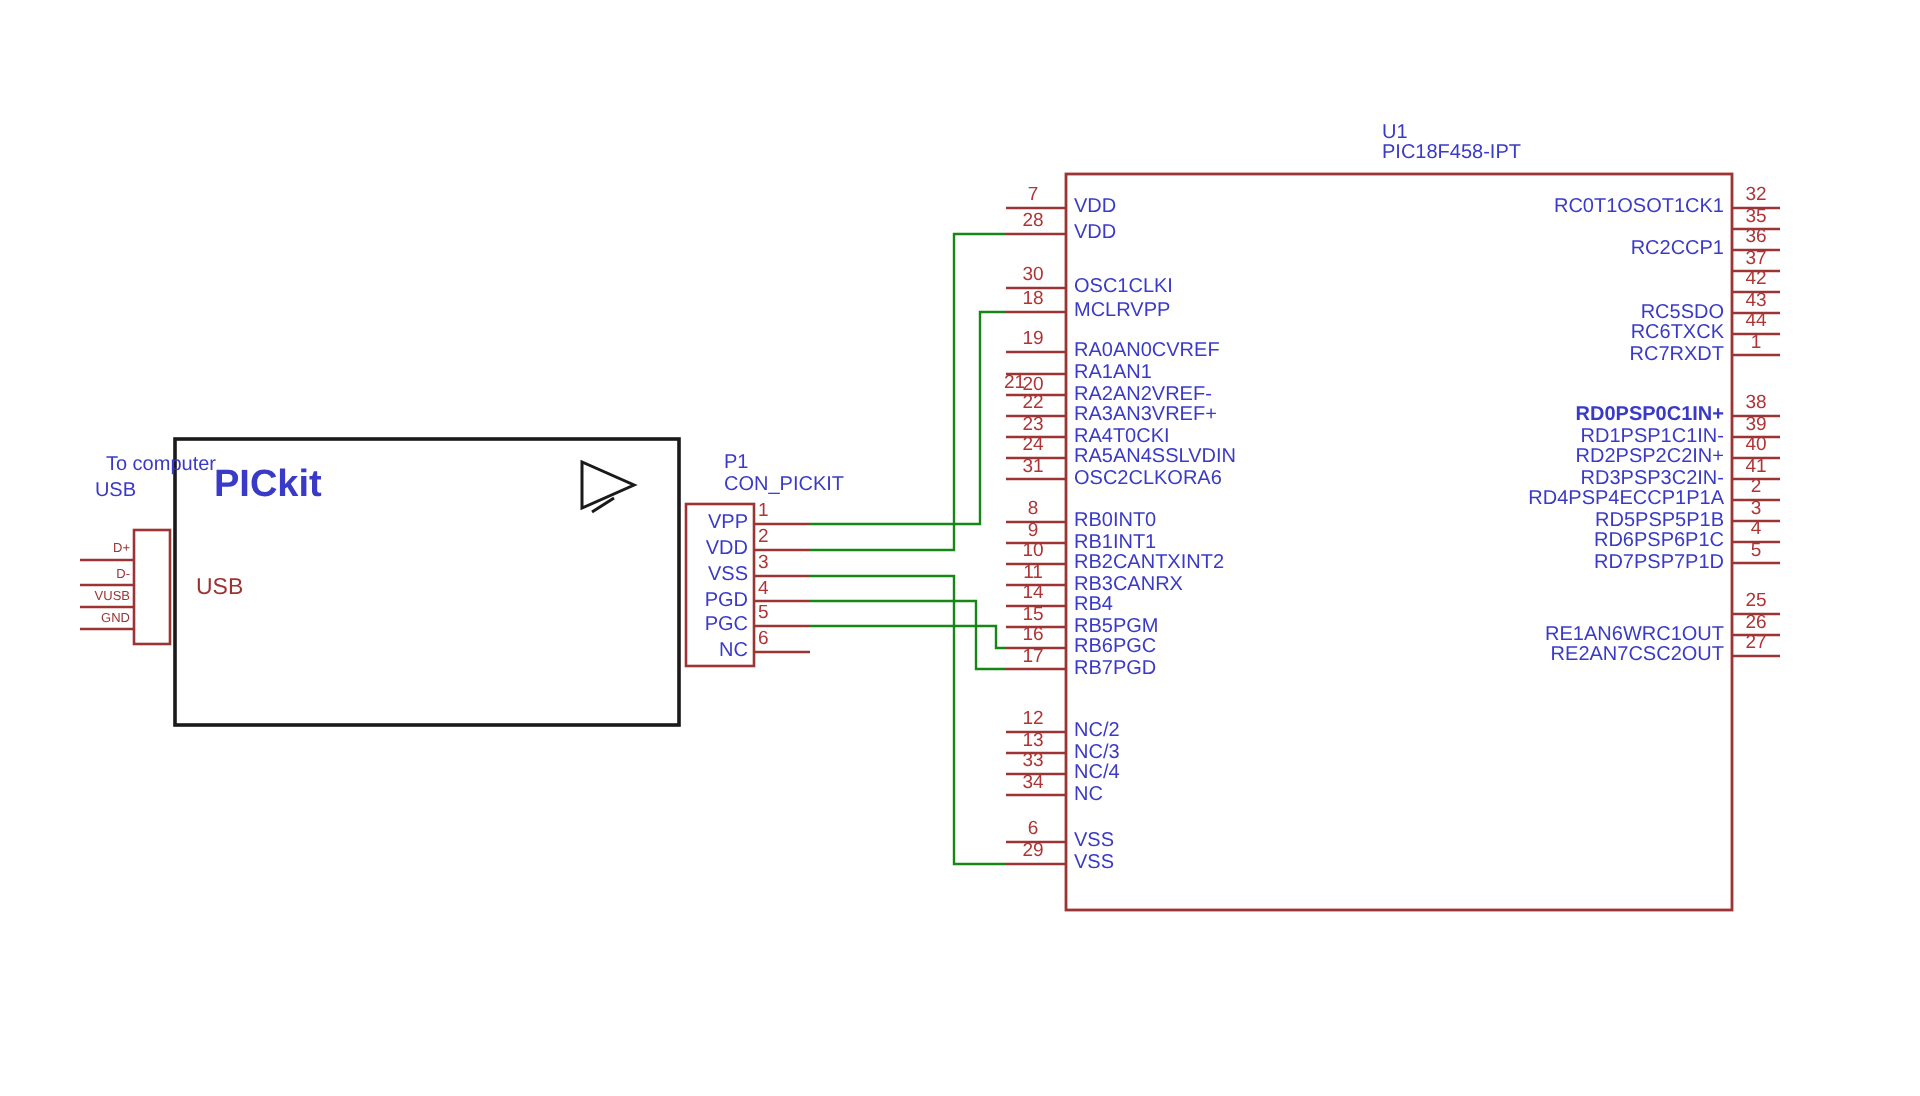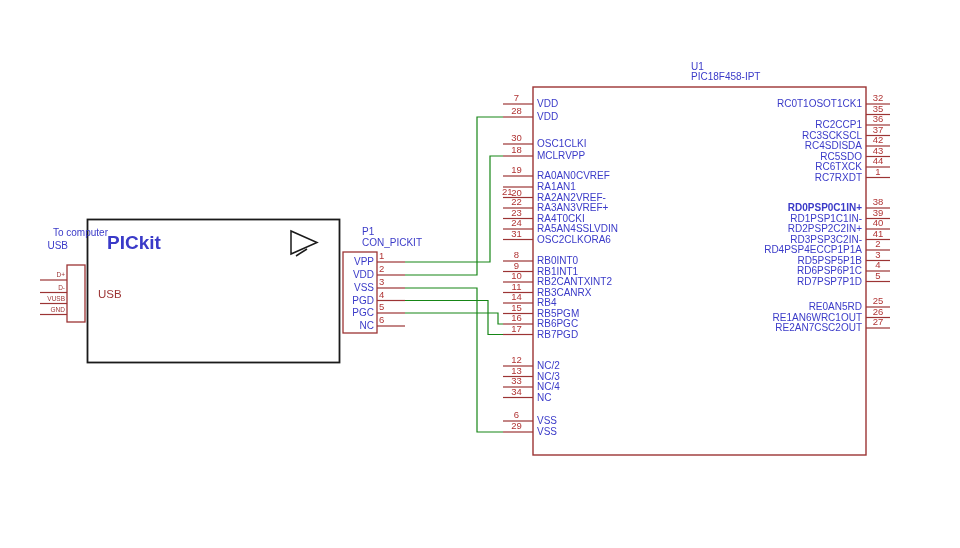--- a/index.html
+++ b/index.html
@@ -158,23 +158,21 @@
     <div class="t num" style="left: 502px; top: 410px; width: 29px; text-align: center;">6</div>
     <div class="t lbl" style="left: 537px; top: 416px;">VSS</div>
     <div class="t num" style="left: 502px; top: 421px; width: 29px; text-align: center;">29</div>
     <div class="t lbl" style="left: 537px; top: 427px;">VSS</div>
     <div class="t num" style="left: 865px; top: 93px; width: 26px; text-align: center;">32</div>
     <div class="t lbl" style="left: 600px; top: 99px; width: 262px; text-align: right;">RC0T1OSOT1CK1</div>
     <div class="t num" style="left: 865px; top: 103.5px; width: 26px; text-align: center;">35</div>
     <div class="t num" style="left: 865px; top: 114px; width: 26px; text-align: center;">36</div>
     <div class="t lbl" style="left: 600px; top: 120px; width: 262px; text-align: right;">RC2CCP1</div>
     <div class="t num" style="left: 865px; top: 124.5px; width: 26px; text-align: center;">37</div>
-    <div class="t lbl" style="left: 600px; top: 130.5px; width: 262px; text-align: right;">RC3SCKSCL</div>
     <div class="t num" style="left: 865px; top: 135px; width: 26px; text-align: center;">42</div>
-    <div class="t lbl" style="left: 600px; top: 141px; width: 262px; text-align: right;">RC4SDISDA</div>
     <div class="t num" style="left: 865px; top: 145.5px; width: 26px; text-align: center;">43</div>
     <div class="t lbl" style="left: 600px; top: 151.5px; width: 262px; text-align: right;">RC5SDO</div>
     <div class="t num" style="left: 865px; top: 156px; width: 26px; text-align: center;">44</div>
     <div class="t lbl" style="left: 600px; top: 162px; width: 262px; text-align: right;">RC6TXCK</div>
     <div class="t num" style="left: 865px; top: 166.5px; width: 26px; text-align: center;">1</div>
     <div class="t lbl" style="left: 600px; top: 172.5px; width: 262px; text-align: right;">RC7RXDT</div>
     <div class="t num" style="left: 865px; top: 197px; width: 26px; text-align: center;">38</div>
     <div class="t lbl" style="left: 600px; top: 203px; width: 262px; text-align: right; font-weight: bold;">RD0PSP0C1IN+</div>
     <div class="t num" style="left: 865px; top: 207.5px; width: 26px; text-align: center;">39</div>
     <div class="t lbl" style="left: 600px; top: 213.5px; width: 262px; text-align: right;">RD1PSP1C1IN-</div>
@@ -184,21 +182,20 @@
     <div class="t lbl" style="left: 600px; top: 234.5px; width: 262px; text-align: right;">RD3PSP3C2IN-</div>
     <div class="t num" style="left: 865px; top: 239px; width: 26px; text-align: center;">2</div>
     <div class="t lbl" style="left: 600px; top: 245px; width: 262px; text-align: right;">RD4PSP4ECCP1P1A</div>
     <div class="t num" style="left: 865px; top: 249.5px; width: 26px; text-align: center;">3</div>
     <div class="t lbl" style="left: 600px; top: 255.5px; width: 262px; text-align: right;">RD5PSP5P1B</div>
     <div class="t num" style="left: 865px; top: 260px; width: 26px; text-align: center;">4</div>
     <div class="t lbl" style="left: 600px; top: 266px; width: 262px; text-align: right;">RD6PSP6P1C</div>
     <div class="t num" style="left: 865px; top: 270.5px; width: 26px; text-align: center;">5</div>
     <div class="t lbl" style="left: 600px; top: 276.5px; width: 262px; text-align: right;">RD7PSP7P1D</div>
     <div class="t num" style="left: 865px; top: 296px; width: 26px; text-align: center;">25</div>
-    <div class="t lbl" style="left: 600px; top: 302px; width: 262px; text-align: right;">RE0AN5RD</div>
     <div class="t num" style="left: 865px; top: 306.5px; width: 26px; text-align: center;">26</div>
     <div class="t lbl" style="left: 600px; top: 312.5px; width: 262px; text-align: right;">RE1AN6WRC1OUT</div>
     <div class="t num" style="left: 865px; top: 317px; width: 26px; text-align: center;">27</div>
     <div class="t lbl" style="left: 600px; top: 323px; width: 262px; text-align: right;">RE2AN7CSC2OUT</div>
     <div class="t num" style="left: 379px; top: 251px; width: 24px; text-align: left;">1</div>
     <div class="t lbl" style="left: 330px; top: 257px; width: 44px; text-align: right;">VPP</div>
     <div class="t num" style="left: 379px; top: 264px; width: 24px; text-align: left;">2</div>
     <div class="t lbl" style="left: 330px; top: 270px; width: 44px; text-align: right;">VDD</div>
     <div class="t num" style="left: 379px; top: 277px; width: 24px; text-align: left;">3</div>
     <div class="t lbl" style="left: 330px; top: 283px; width: 44px; text-align: right;">VSS</div>

